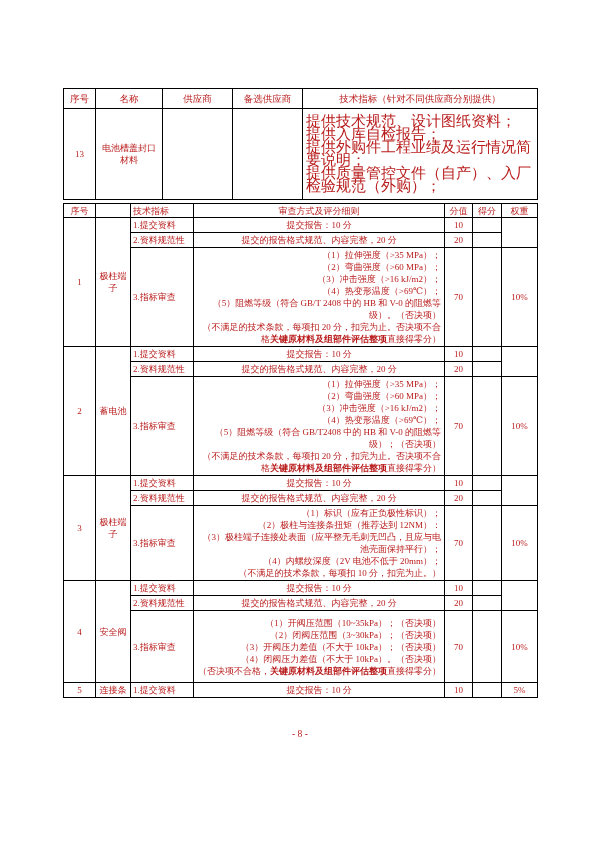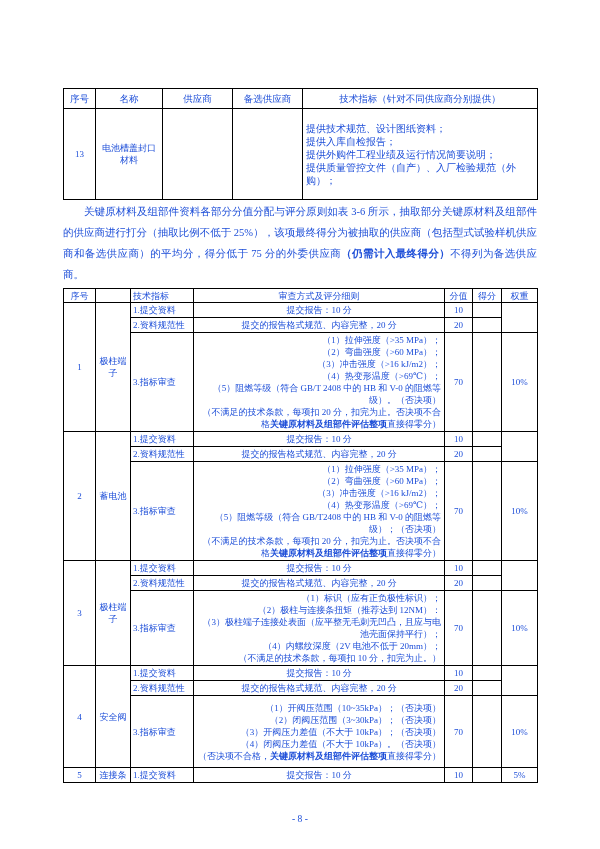--- a/index.html
+++ b/index.html
@@ -1,28 +1,28 @@
 <!DOCTYPE html>
 <html><head>
 <meta charset="utf-8">
 <style>
   html,body{margin:0;padding:0;background:#fff;}
   .doc{
-    position:relative;width:600px;height:849px;background:#fff;color:#1d4ed8;
+    position:relative;width:600px;height:849px;background:#fff;color:#b91c1c;
     font-family:"Liberation Serif","DejaVu Serif",serif;
     box-sizing:border-box;padding:88px 63px 0 63px;overflow:hidden;
   }
   table{border-collapse:collapse;table-layout:fixed;width:474px;}
   td{border:1px solid #000;font-size:9px;line-height:12px;padding:0 2px;
      vertical-align:middle;text-align:center;word-break:break-all;overflow:hidden;}
   
   .t-top .hdr td{height:19px;font-size:9.5px;}
   .t-top .datarow td{height:56px;}
   .t-top td.name{padding:17px 5px;}
-  .t-top td.tech{text-align:left;vertical-align:middle;padding:1px 3px;line-height:13px;font-size:10px;}
+  .t-top td.tech{text-align:left;vertical-align:middle;padding:1px 3px;line-height:13px;font-size:15px;}
   .t-top td.tech div{text-align:left;}
   
   .heading{margin-top:7px;font-size:11px;line-height:14px;text-align:left;}
   .heading .hno{font-weight:normal;letter-spacing:.5px;}
   .heading .htxt{font-weight:bold;font-family:"Liberation Sans","DejaVu Sans",sans-serif;}
   .para{margin-top:1px;font-size:10.5px;}
   .para div{line-height:21px;text-align:justify;text-indent:21px;}
   .caption{margin-top:1px;font-size:9.5px;line-height:13px;text-align:center;}
   
   .t-main{margin-top:3px;}
@@ -66,23 +66,20 @@
             <div><span>提供技术规范、设计图纸资料；</span></div>
             <div><span>提供入库自检报告；</span></div>
             <div><span>提供外购件工程业绩及运行情况简要说明；</span></div>
             <div><span>提供质量管控文件（自产）、入厂检验规范（外购）；</span></div>
           </td>
     </tr>
   </tbody>
     </table>
 
 
-  <div class="para rich">
-      <div><span>关键原材料及组部件资料各部分分值分配与评分原则如表 3-6 所示，抽取部分关键原材料及组部件的供应商进行打分（抽取比例不低于 25%），该项最终得分为被抽取的供应商（包括型式试验样机供应商和备选供应商）的平均分，得分低于 75 分的外委供应商</span><b>（仍需计入最终得分）</b><span>不得列为备选供应商。</span></div>
-    </div>
 
 
   <table class="t-main">
     <colgroup>
         <col style="width:32px">
         <col style="width:35px">
         <col style="width:63px">
         <col style="width:251px">
         <col style="width:28px">
         <col style="width:29px">

